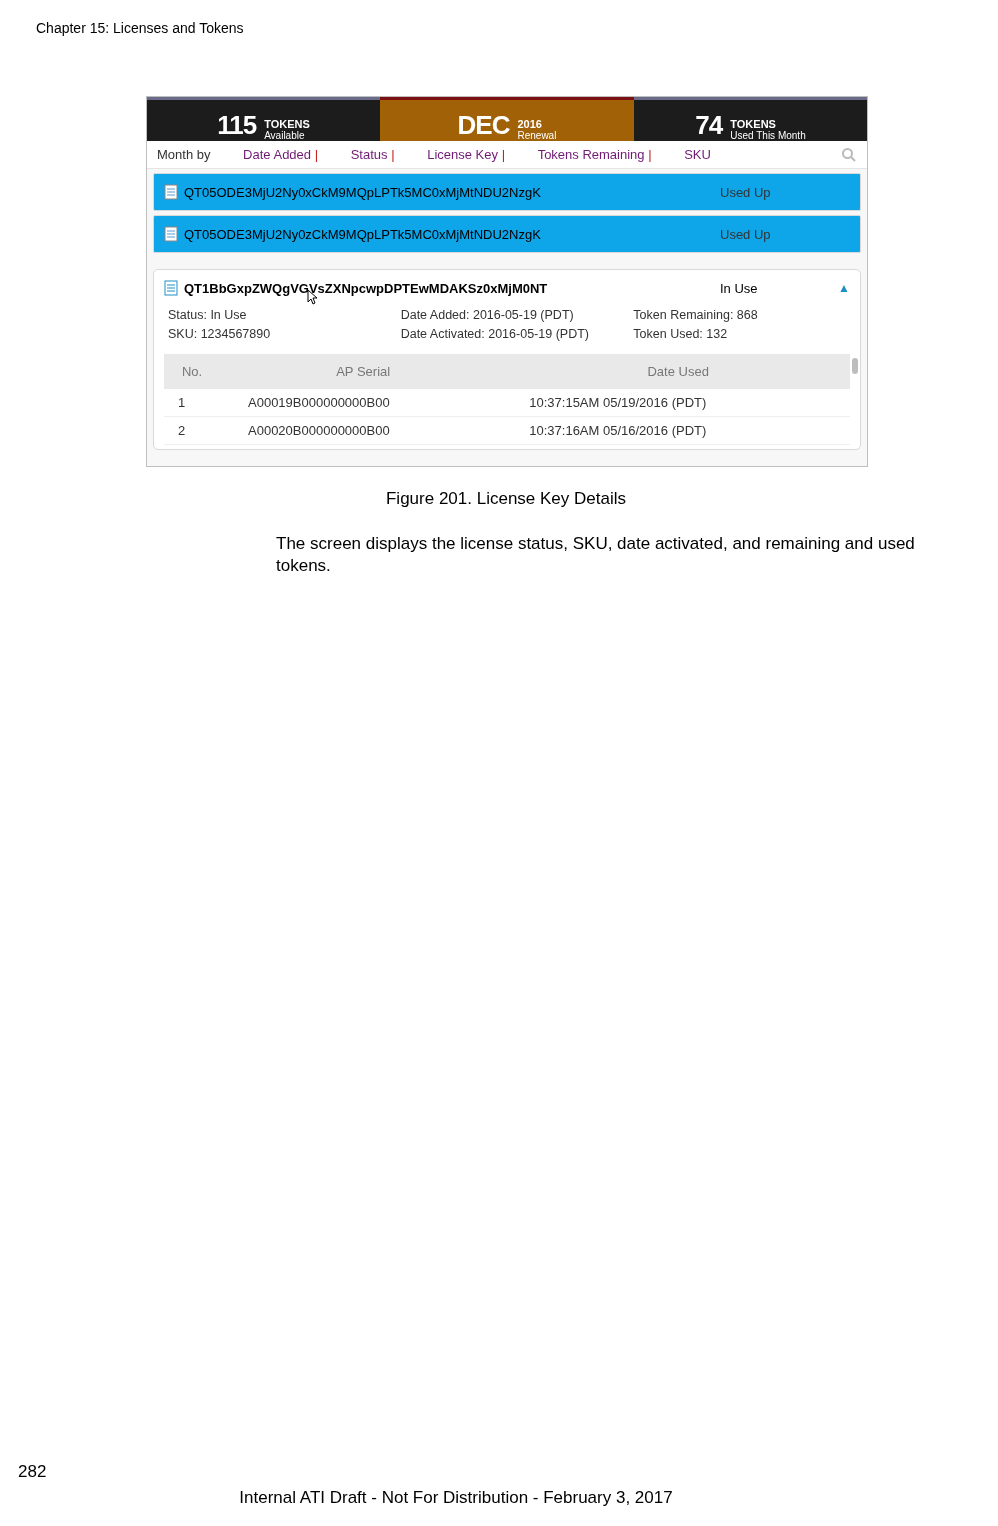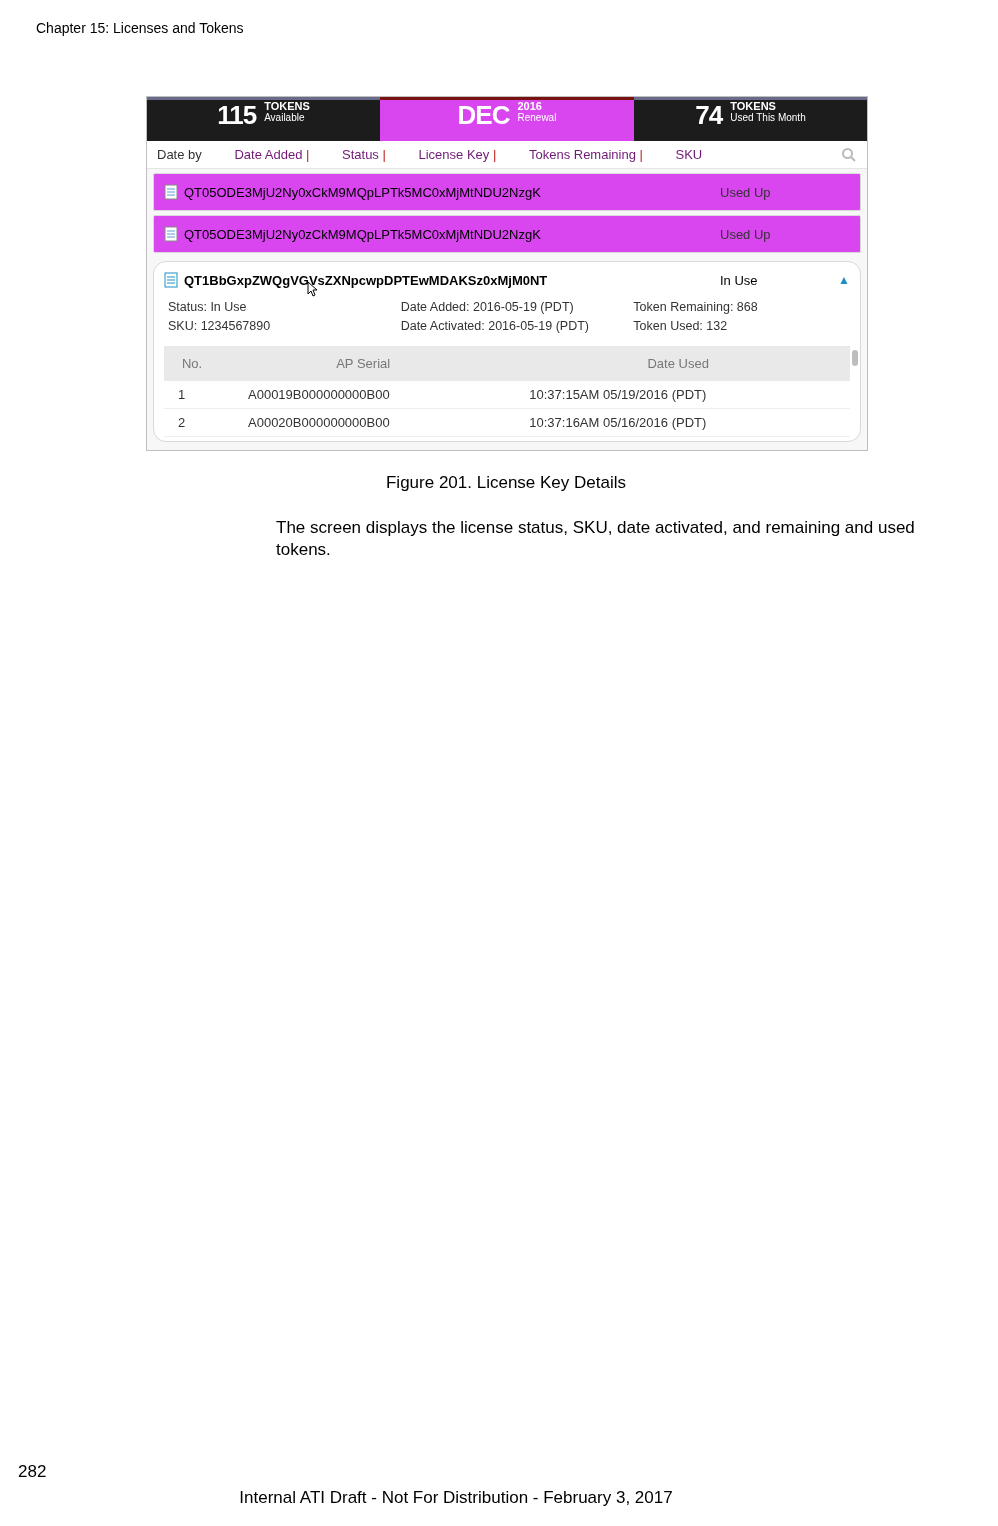--- a/index.html
+++ b/index.html
@@ -1,36 +1,36 @@
 <!DOCTYPE html>
 <html><head>
 <meta charset="utf-8">
 <style>
   html,body{margin:0;padding:0;background:#fff;font-family:Arial,Helvetica,sans-serif;color:#000;}
   .page{width:912px;min-height:1526px;position:relative;box-sizing:border-box;padding:20px 48px 0 36px;}
   .chapter-title{font-size:14px;color:#000;margin-bottom:60px;}
   .screenshot{width:720px;margin-left:110px;border:1px solid #bfbfbf;background:#f7f7f7;}
   .stats-bar{display:flex;height:44px;}
-  .stat{display:flex;align-items:flex-start;justify-content:center;gap:8px;}
+  .stat{display:flex;align-items:flex-end;justify-content:center;gap:8px;}
   .stat-dark{background:#1c1c1c;color:#fff;flex:1.1;border-top:3px solid #6a6a8a;}
-  .stat-red{background:#d946ef;color:#fff;flex:1.2;border-top:3px solid #7a1010;}
+  .stat-red{background:#a16207;color:#fff;flex:1.2;border-top:3px solid #7a1010;}
   .stat-dark2{background:#1c1c1c;color:#fff;flex:1.1;border-top:3px solid #6a6a8a;}
   .stat-big{font-size:26px;font-weight:bold;letter-spacing:-1px;}
   .stat-small{font-size:10px;line-height:1.1;}
   .stat-small b{font-size:11px;display:block;}
   .sort-row{display:flex;align-items:center;padding:6px 10px;font-size:13px;color:#333;background:#fff;border-bottom:1px solid #e5e5e5;position:relative;}
   .sort-row .links a{color:#701a75;text-decoration:none;margin-left:29px;}
   .sort-row .links{color:#c11d1d;}
   .sort-row .sep{color:#c11d1d;}
   .search-icon{position:absolute;right:10px;color:#bbb;font-size:16px;}
-  .lic-row{display:flex;align-items:center;padding:10px 10px;border:1px solid #d9d9d9;margin:4px 6px;background:#d946ef;font-size:13px;border-radius:2px;}
+  .lic-row{display:flex;align-items:center;padding:10px 10px;border:1px solid #d9d9d9;margin:4px 6px;background:#0ea5e9;font-size:13px;border-radius:2px;}
   .lic-row .doc-icon{width:14px;height:16px;margin-right:6px;flex:none;}
   .lic-row .key{flex:1;white-space:nowrap;overflow:hidden;text-overflow:ellipsis;}
   .lic-row .status{width:130px;font-size:13px;color:#333;}
-  .lic-expanded{margin:8px 6px;border:1px solid #d9d9d9;border-radius:13px;background:#fff;}
+  .lic-expanded{margin:16px 6px;border:1px solid #d9d9d9;border-radius:5px;background:#fff;}
   .lic-expanded .head{display:flex;align-items:center;padding:10px 10px 6px 10px;font-size:13px;font-weight:bold;position:relative;}
   .lic-expanded .head .doc-icon{width:14px;height:16px;margin-right:6px;flex:none;}
   .lic-expanded .head .key{flex:1;}
   .lic-expanded .head .status{width:130px;font-weight:normal;}
   .chev{position:absolute;right:10px;color:#1c8fc4;font-size:12px;}
   .cursor{position:absolute;font-size:16px;left:150px;top:18px;}
   .details-grid{display:flex;padding:4px 14px 10px 14px;font-size:12.5px;color:#333;gap:20px;}
   .details-grid .col{flex:1;line-height:1.5;}
   .inner-table{margin:0 10px 4px 10px;}
   .inner-table .thead{display:flex;background:#e9e9e9;color:#777;font-size:13px;padding:10px 0;align-items:center;}
@@ -68,21 +68,21 @@
         <span class="stat-big">DEC</span>
         <span class="stat-small"><b>2016</b><span>Renewal</span></span>
       </div>
       <div class="stat stat-dark2">
         <span class="stat-big">74</span>
         <span class="stat-small"><b>TOKENS</b><span>Used This Month</span></span>
       </div>
     </div>
 
     <div class="sort-row">
-      <span>Date by </span>&nbsp;
+      <span>Month by </span>&nbsp;
       <span class="links">
         <a href="#">Date Added</a>
         <span class="sep"> | </span>
         <a href="#">Status</a>
         <span class="sep"> | </span>
         <a href="#">License Key</a>
         <span class="sep"> | </span>
         <a href="#">Tokens Remaining</a>
         <span class="sep"> | </span>
         <a href="#">SKU</a>

